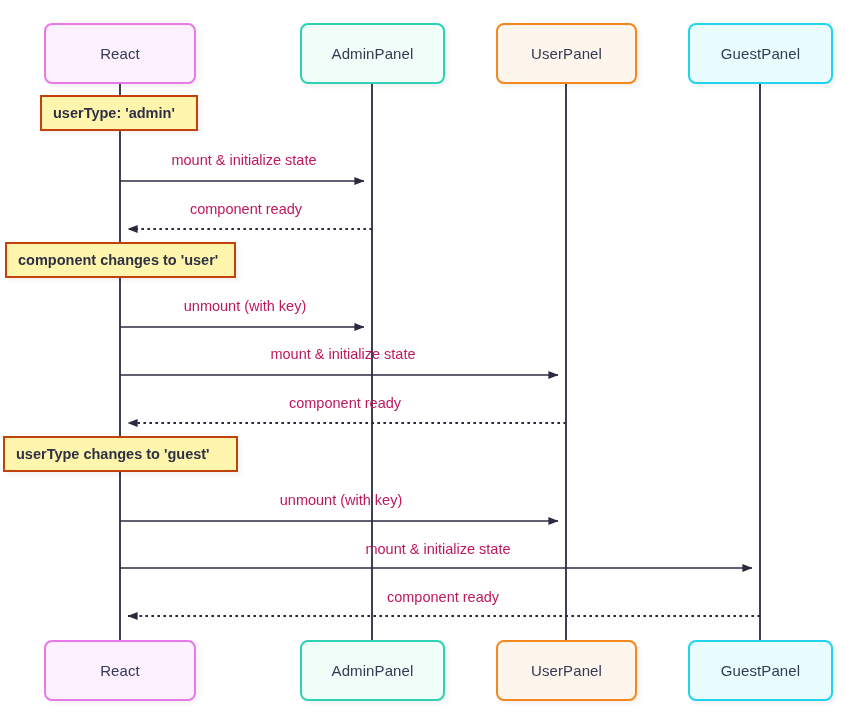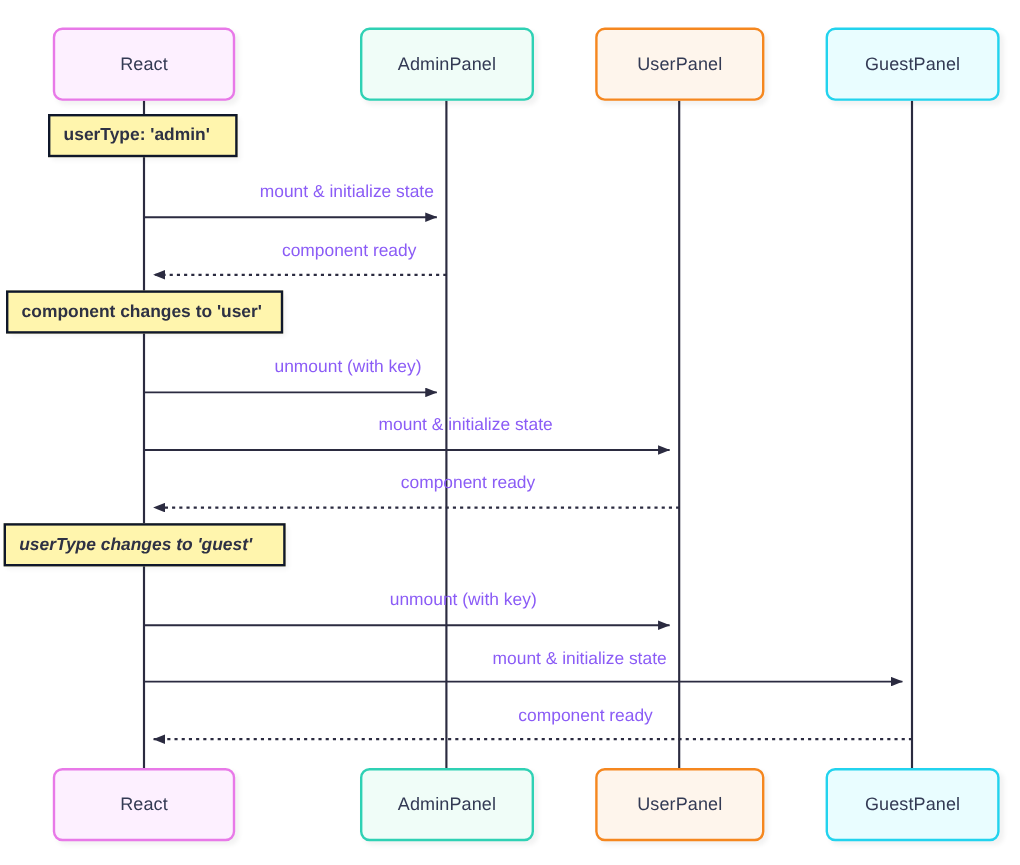--- a/index.html
+++ b/index.html
@@ -30,41 +30,40 @@
   .participant-label {
     font-size: 15px;
     color: #333a54;
     letter-spacing: .1px;
     white-space: nowrap;
   }
 
   .note-box {
     position: absolute;
     background: #fff5ad;
-    border: 2px solid #0f172a;
+    border: 2px solid #c2410c;
     display: flex;
     align-items: center;
     box-shadow: 3px 3px 4px rgba(0,0,0,0.05);
   }
   .note-label {
     font-size: 14.5px;
     font-weight: bold;
     color: #2e3144;
     white-space: nowrap;
     padding-left: 11px;
   }
 
   .msg-label {
     position: absolute;
     font-size: 14.5px;
-    color: #8b5cf6;
+    color: #be185d;
     white-space: nowrap;
     transform: translateX(-50%);
     background: transparent;
-    margin-left: 45px;
   }
 </style>
 </head>
 <body>
 
 <div id="diagram-root">
 
   <svg id="seq-svg" width="850" height="721">
     <defs>
       <marker id="arrow-right" markerWidth="10" markerHeight="8" refX="9.6" refY="4" orient="auto" markerUnits="userSpaceOnUse">
@@ -120,21 +119,21 @@
         <span class="participant-label">GuestPanel</span>
       </div>
     </div>
   <div id="notes-layer">
       <div class="note-box" style="left: 40px; top: 95px; width: 158px; height: 36px;">
         <span class="note-label">userType: 'admin'</span>
       </div>
       <div class="note-box" style="left: 5px; top: 242px; width: 231px; height: 36px;">
         <span class="note-label">component changes to 'user'</span>
       </div>
-      <div class="note-box" style="left: 3px; top: 436px; width: 235px; height: 36px; font-style: italic;">
+      <div class="note-box" style="left: 3px; top: 436px; width: 235px; height: 36px;">
         <span class="note-label">userType changes to 'guest'</span>
       </div>
     </div>
   <div id="labels-layer">
       <div class="msg-label" style="left: 244px; top: 152px;">mount &amp; initialize state</div>
       <div class="msg-label" style="left: 246px; top: 201px;">component ready</div>
       <div class="msg-label" style="left: 245px; top: 298px;">unmount (with key)</div>
       <div class="msg-label" style="left: 343px; top: 346px;">mount &amp; initialize state</div>
       <div class="msg-label" style="left: 345px; top: 395px;">component ready</div>
       <div class="msg-label" style="left: 341px; top: 492px;">unmount (with key)</div>

